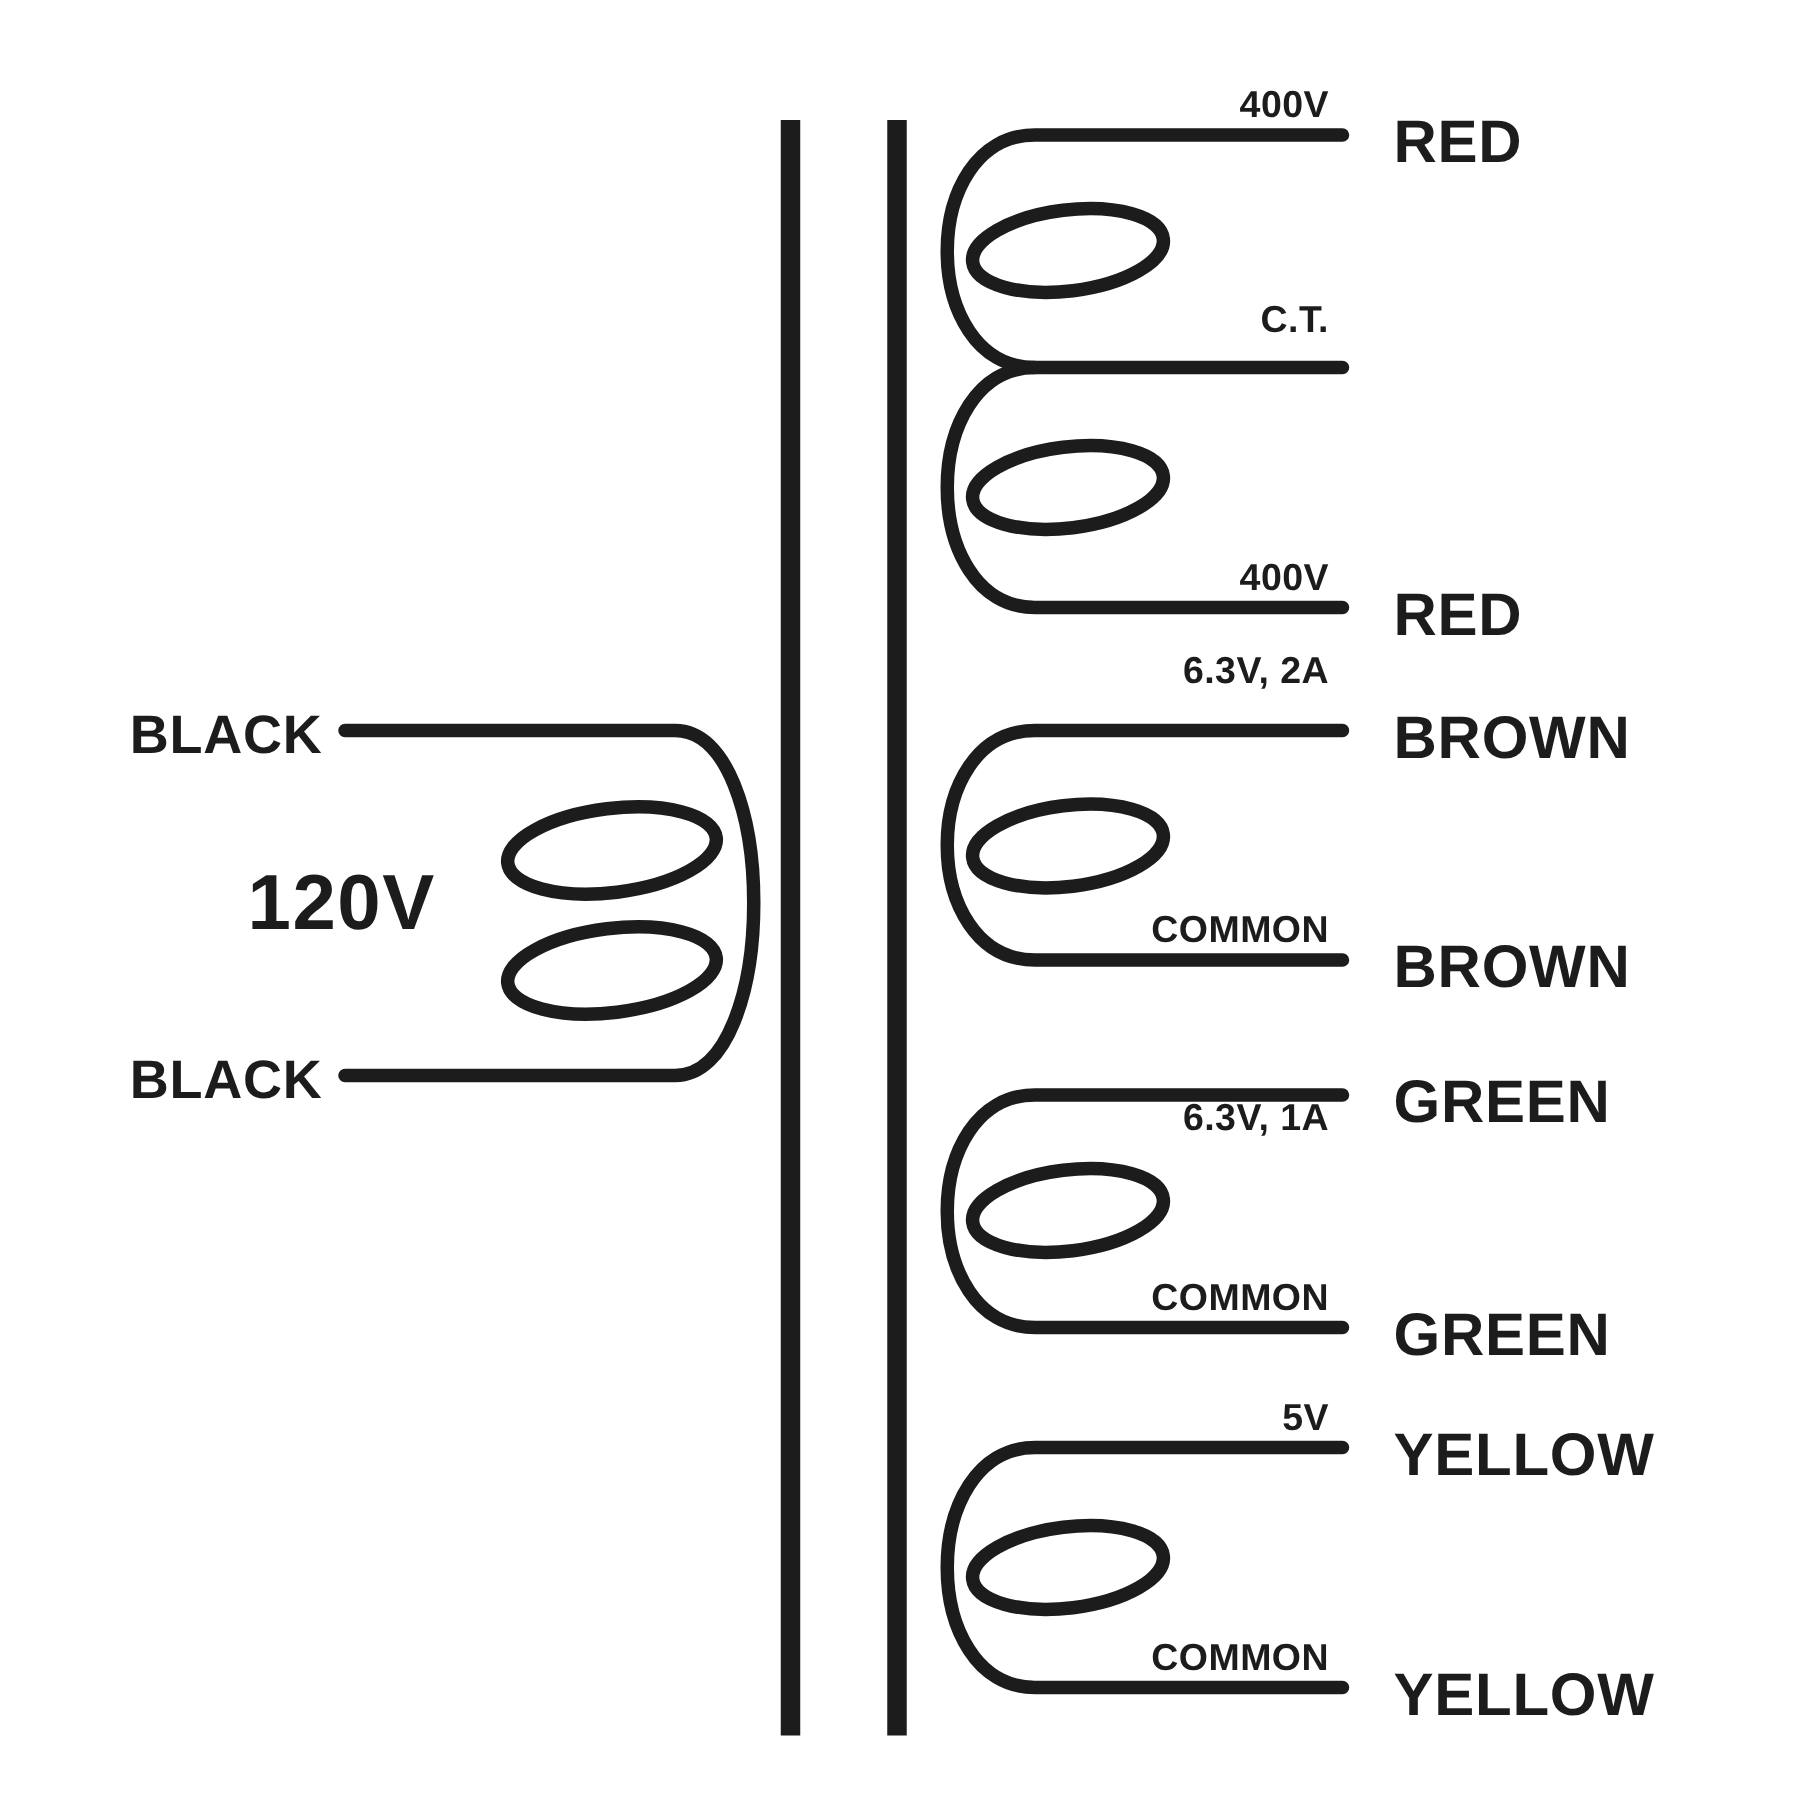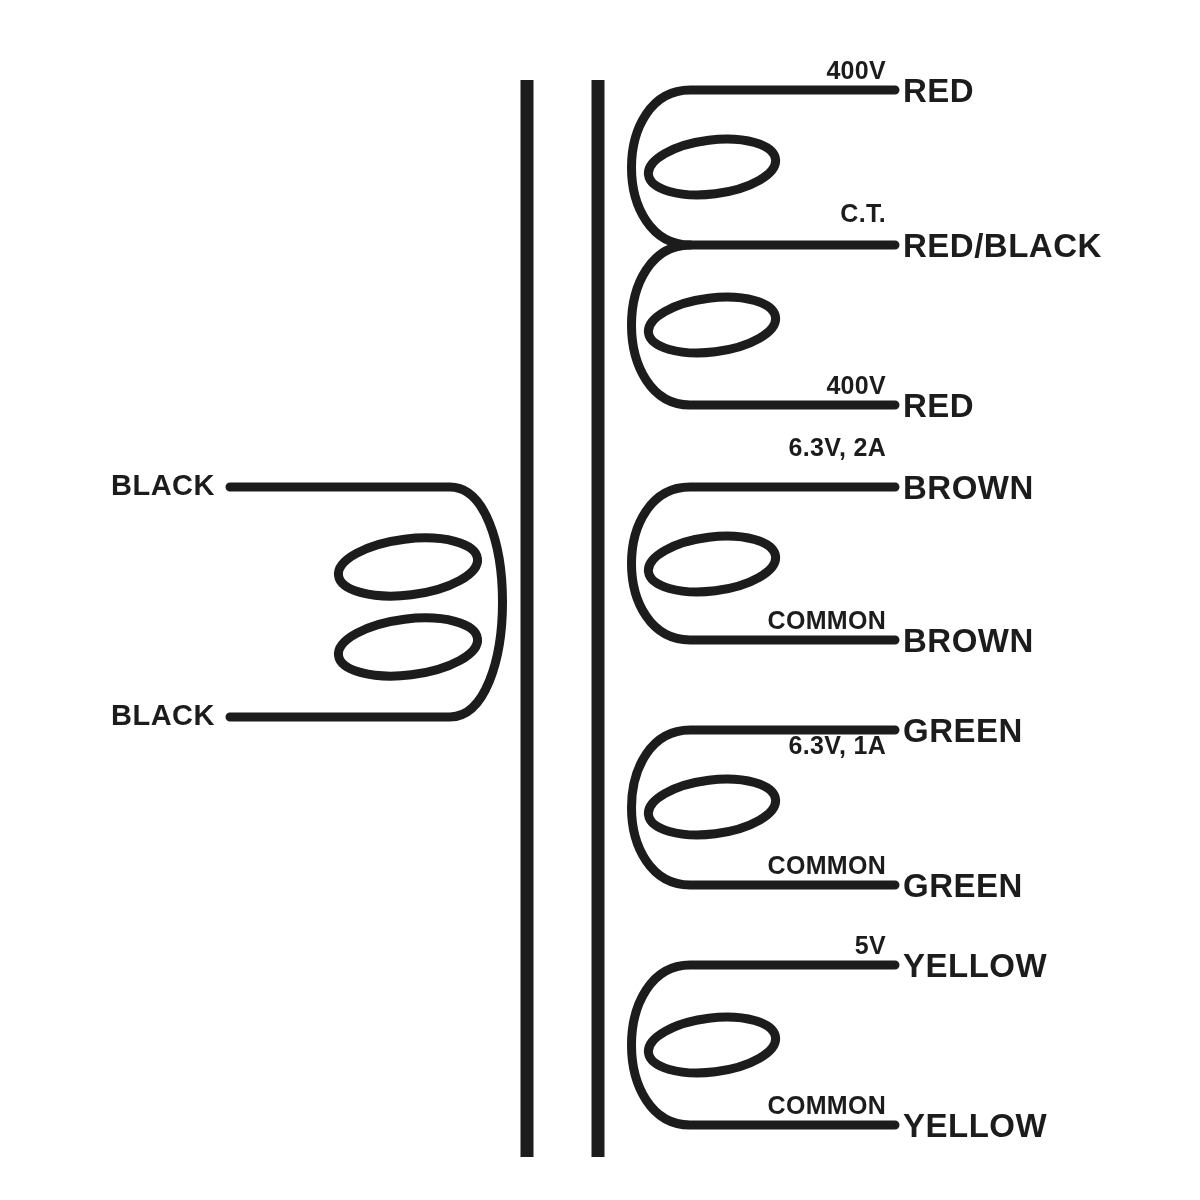--- a/index.html
+++ b/index.html
@@ -38,28 +38,28 @@
     white-space: nowrap;
     line-height: 1.1;
   }
   .tap {
     right: 314px;
     text-align: center;
     font-size: 25px;
     letter-spacing: 0.3px;
   }
   .wire-name {
-    left: 903px;
-    font-size: 33px;
+    left: 929px;
+    font-size: 40px;
     letter-spacing: 0.5px;
   }
   .black-lead {
     right: 985px;
     text-align: left;
-    font-size: 29px;
+    font-size: 36px;
     letter-spacing: 0.5px;
   }
   .primary-voltage {
     left: 165px;
     top: 574px;
     font-size: 52px;
     letter-spacing: 1px;
   }
 </style>
 </head>
@@ -86,28 +86,28 @@
       <ellipse cx="712" cy="564" rx="64" ry="27" transform="rotate(-7 712 564)"></ellipse>
 
       <path d="M 895 730 L 690 730 C 612 730, 612 885, 690 885 L 895 885"></path>
       <ellipse cx="712" cy="807" rx="64" ry="27" transform="rotate(-7 712 807)"></ellipse>
 
       <path d="M 895 965 L 690 965 C 612 965, 612 1125, 690 1125 L 895 1125"></path>
       <ellipse cx="712" cy="1045" rx="64" ry="27" transform="rotate(-7 712 1045)"></ellipse>
     </g>
   </svg>
 
+  <div class="lbl primary-voltage">120V</div>
   <div class="lbl black-lead" style="top:470px">BLACK</div>
   <div class="lbl black-lead" style="top:700px">BLACK</div>
 
   <div class="lbl tap" style="top:57px">400V</div>
   <div class="lbl wire-name" style="top:73px">RED</div>
 
   <div class="lbl tap" style="top:200px">C.T.</div>
-  <div class="lbl wire-name" style="top:228px">RED/BLACK</div>
 
   <div class="lbl tap" style="top:372px">400V</div>
   <div class="lbl wire-name" style="top:388px">RED</div>
 
   <div class="lbl tap" style="top:434px">6.3V, 2A</div>
   <div class="lbl wire-name" style="top:470px">BROWN</div>
 
   <div class="lbl tap" style="top:607px">COMMON</div>
   <div class="lbl wire-name" style="top:623px">BROWN</div>
 

